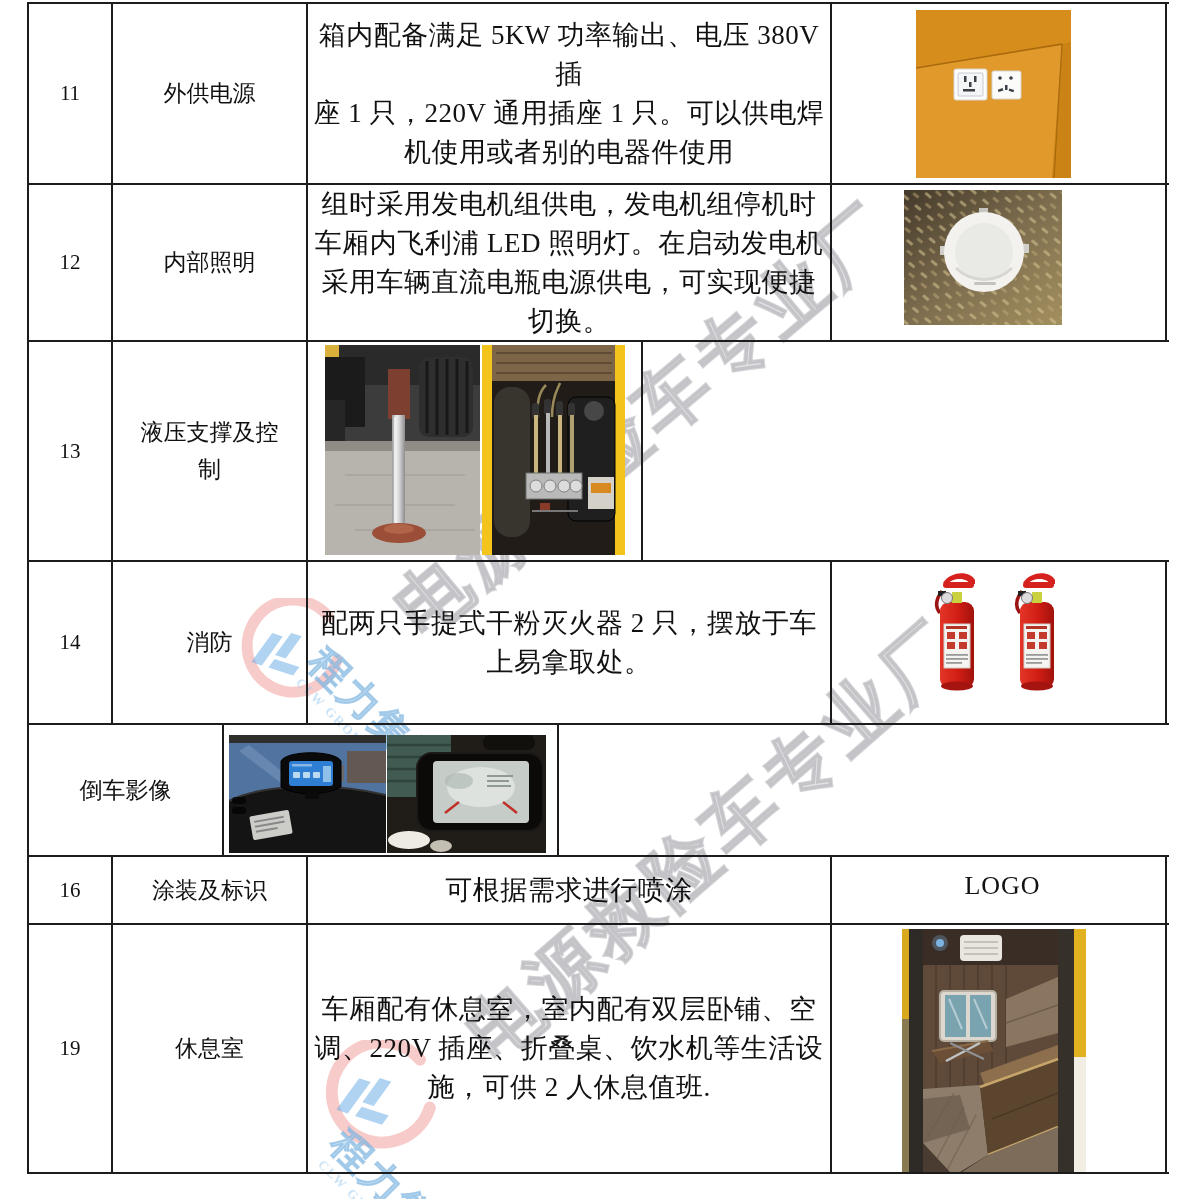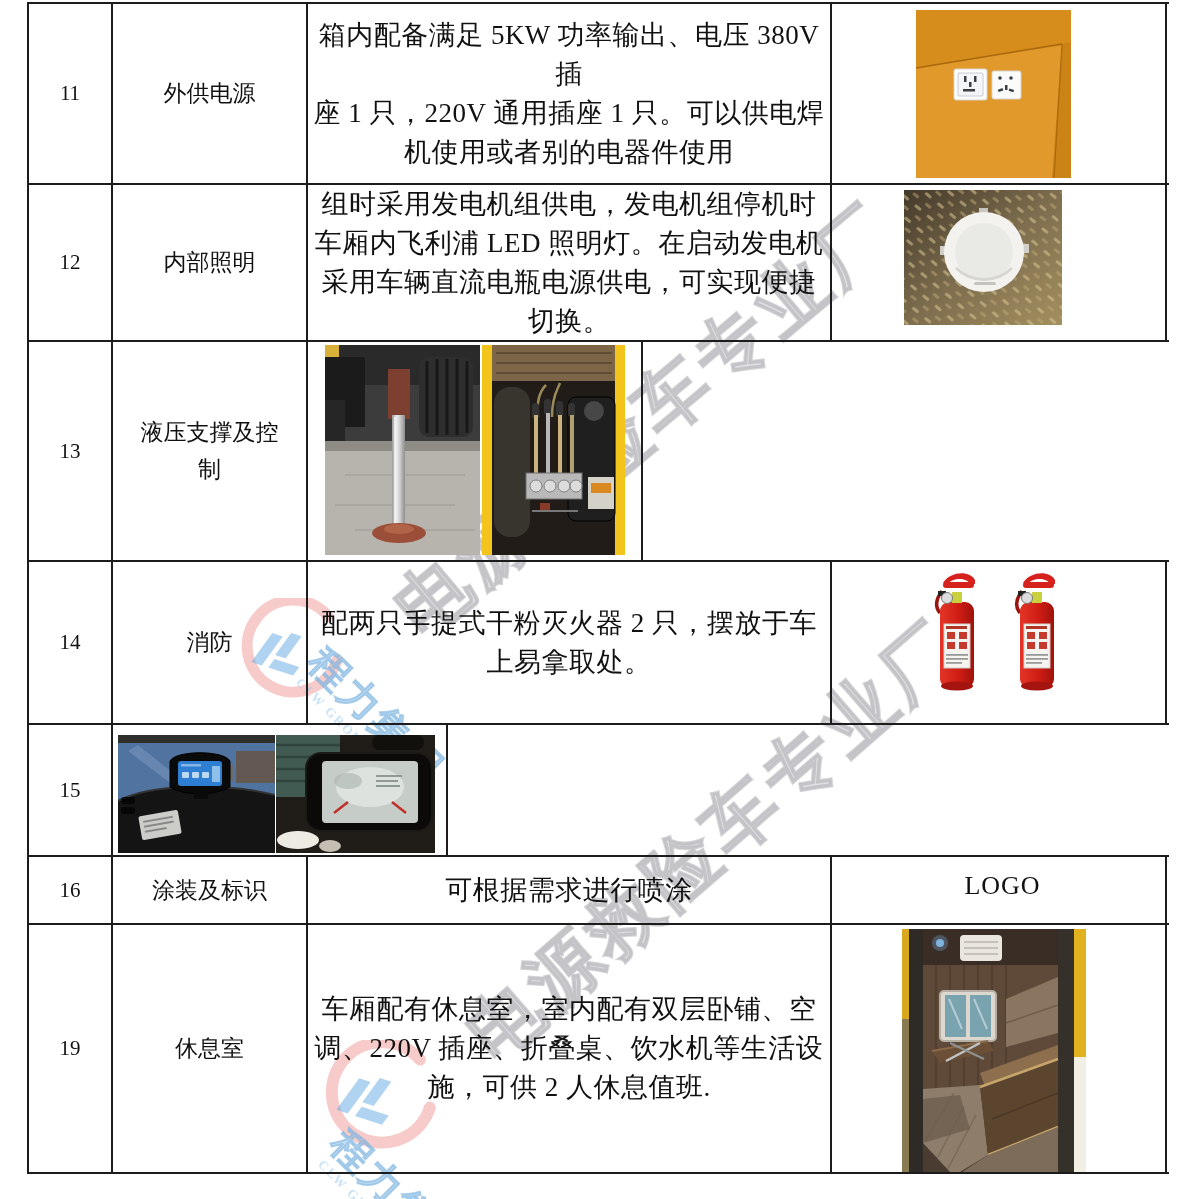--- a/index.html
+++ b/index.html
@@ -281,21 +281,23 @@
             <rect x="16" y="93" width="16" height="1.8" fill="#9a9a9a"></rect>
           </g>
         </defs>
         <use href="#p14ext" x="8" y="2"></use>
         <use href="#p14ext" x="88" y="2"></use>
       </svg>
     </div>
   </div>
 
   <div class="row r4">
-    <div class="cell c1">15</div>
+    <div class="cell c2">
+        <span class="nm">倒车影像</span>
+      </div>
     <div class="cell c4">
       <svg class="photo" style="left:5px;top:10px;" width="157" height="118" viewBox="0 0 157 118">
         <rect width="157" height="118" fill="#50739f"></rect>
         <path d="M0,0 H157 V8 H0 Z" fill="#2e2e2a"></path>
         <path d="M20,10 L70,50 L60,54 L10,16 Z" fill="#7d9cc4" opacity="0.5"></path>
         <rect x="118" y="16" width="39" height="32" fill="#6b4f3a" opacity="0.75"></rect>
         <rect x="95" y="30" width="20" height="16" fill="#7d6248" opacity="0.6"></rect>
         <path d="M0,118 V66 C30,50 100,46 157,60 V118 Z" fill="#141414"></path>
         <path d="M0,66 C30,50 100,46 157,60" stroke="#333" stroke-width="2" fill="none"></path>
         <rect x="3" y="62" width="14" height="7" rx="3" fill="#000" opacity="0.7"></rect>

